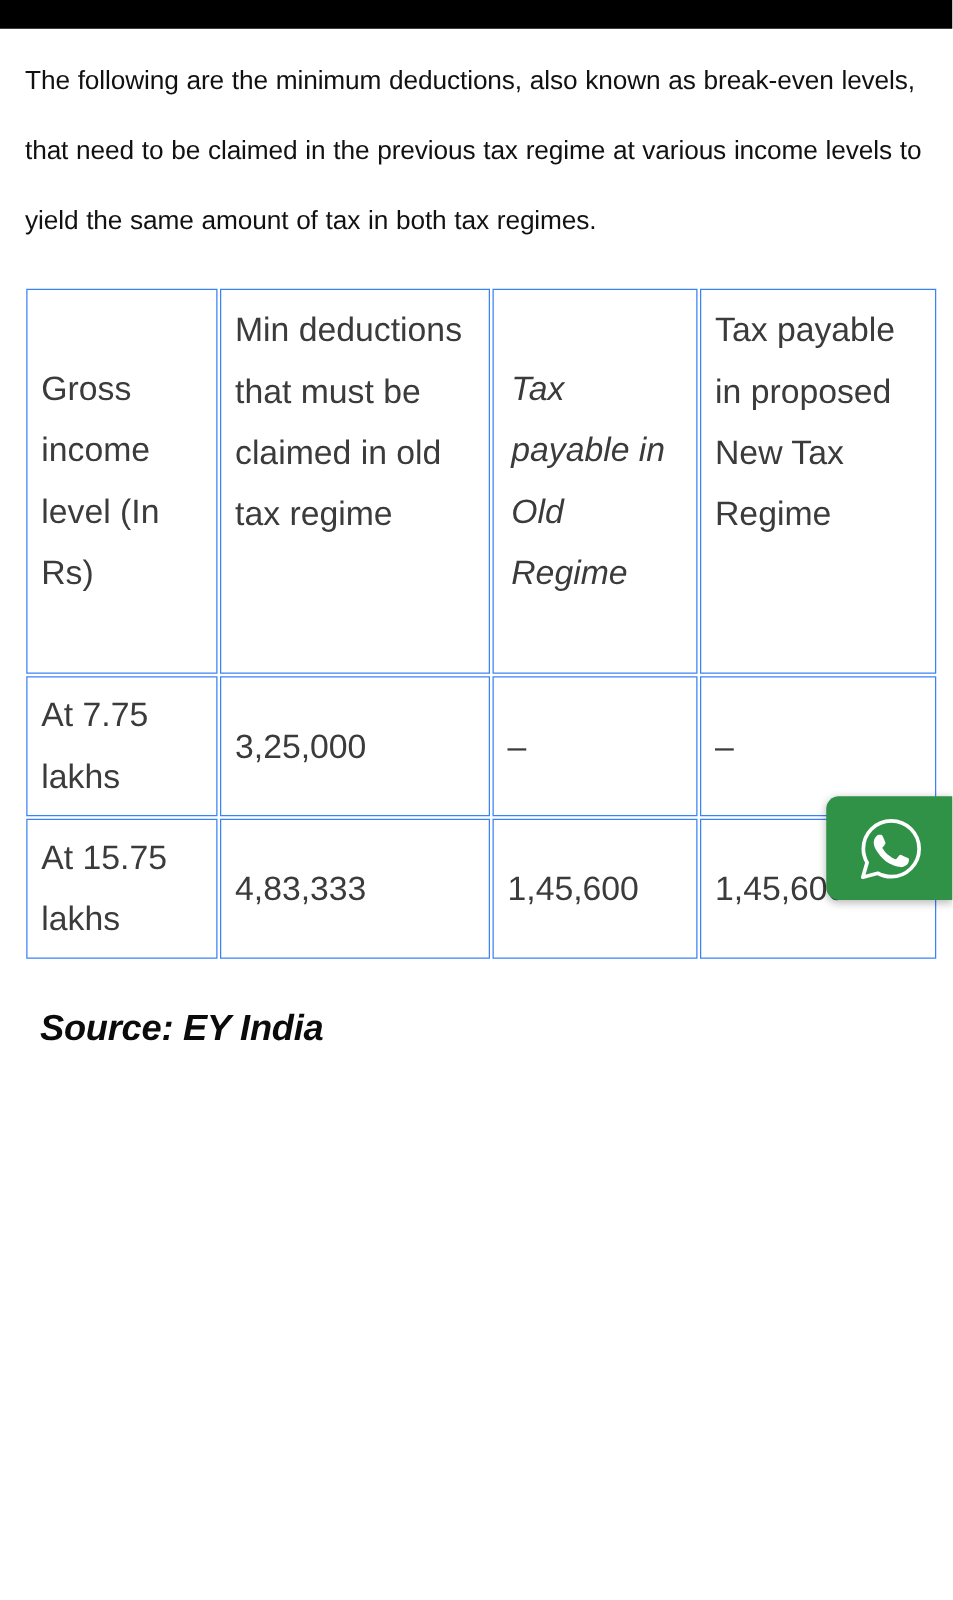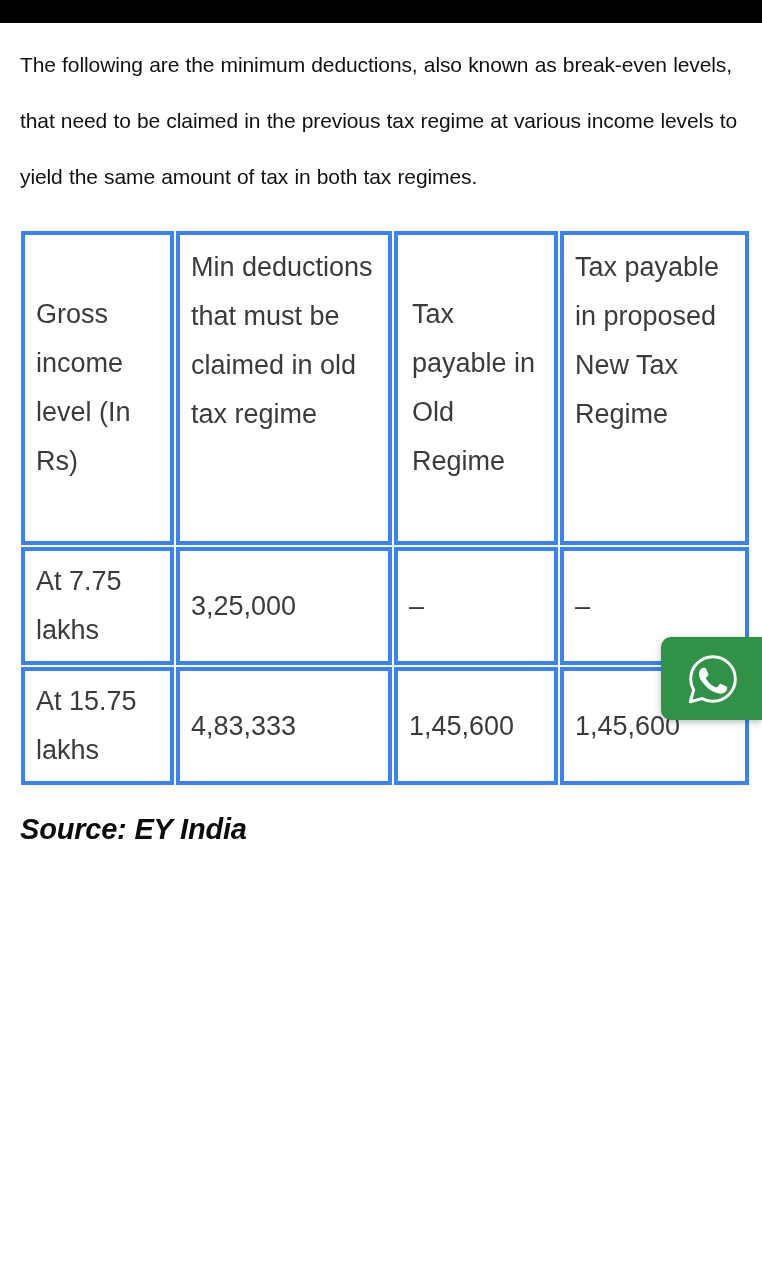--- a/index.html
+++ b/index.html
@@ -48,21 +48,21 @@
     padding: 24px 20px 0 19px;
   }
   table.tax-table {
     border-collapse: separate;
     border-spacing: 2px;
     width: 722px;
     table-layout: fixed;
     background: #ffffff;
   }
   table.tax-table td {
-    border: 4px solid #3b82f6;
+    border: 1px solid #3b82f6;
     background: #ffffff;
     color: #3b3b3b;
     font-size: 27px;
     line-height: 49px;
     padding: 6px 9px 6px 11px;
     vertical-align: middle;
     text-align: left;
     overflow: hidden;
   }
   
@@ -78,20 +78,21 @@
   }
   tr.header-row td.cell-gross {
     vertical-align: middle;
     padding-top: 6px;
     margin-top: 32px;
   }
   tr.header-row td.cell-oldregime {
     vertical-align: middle;
     padding-top: 6px;
     padding-left: 14px;
+    font-style: italic;
   }
   tr.data-row td {
     height: 88px;
   }
   td.cell-label {
     padding-left: 13px;
   }
   td.cell-dash {
     padding-left: 13px;
   }
@@ -112,21 +113,21 @@
     justify-content: center;
     overflow: hidden;
   }
   .wa-button svg {
     display: block;
     margin-left: 2px;
   }
 
   
   .source {
-    margin: 0;
+    margin: 12px;
     padding: 22px 20px 0 20px;
     font-size: 29px;
     line-height: 40px;
     font-style: italic;
     font-weight: 600;
     color: #0b0b0b;
     letter-spacing: -0.2px;
   }
 </style>
 </head>

